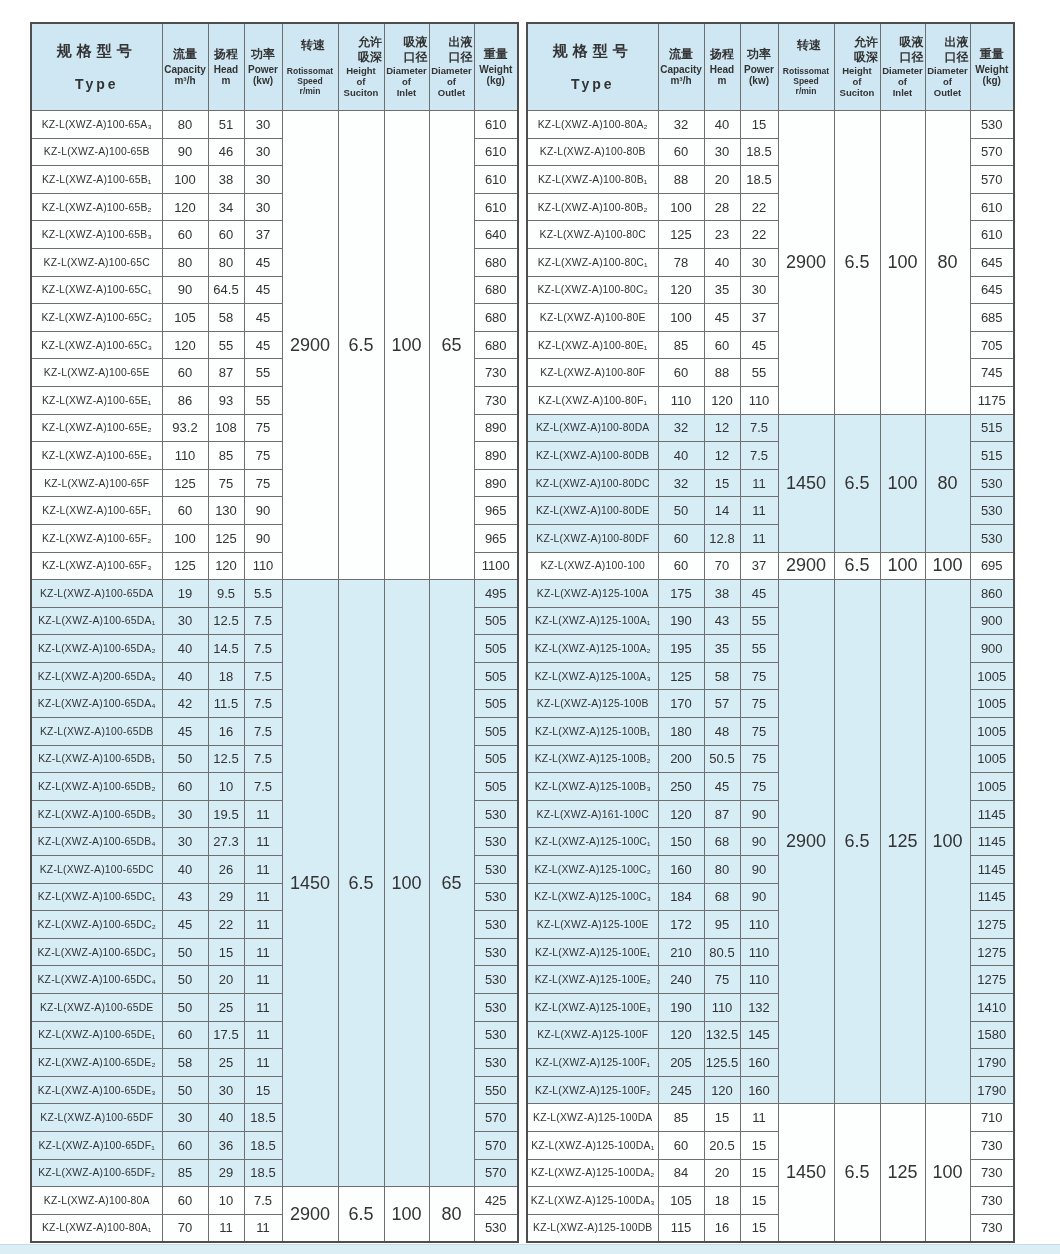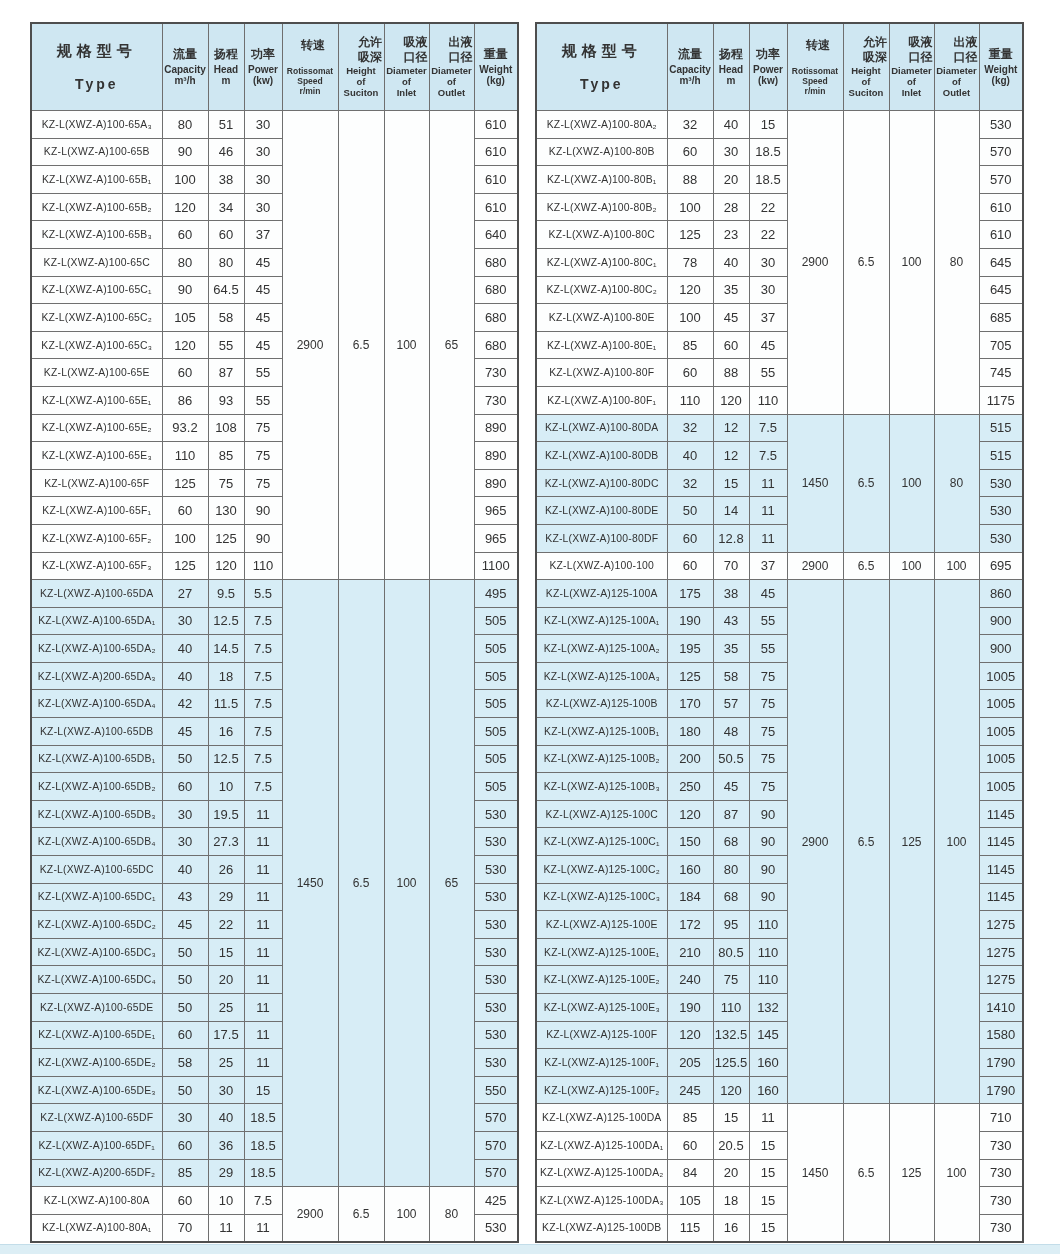--- a/index.html
+++ b/index.html
@@ -9,21 +9,21 @@
     font-family: "Liberation Sans", "DejaVu Sans", sans-serif;
   }
   body {
     position: relative;
     width: 1060px;
     height: 1254px;
     overflow: hidden;
   }
   .tables-row {
     display: flex;
-    gap: 16px;
+    gap: 7px;
     padding: 22px 0 0 30px;
   }
   table.spec {
     border-collapse: collapse;
     table-layout: fixed;
     border: 2px solid #4e4e4e;
   }
   table.spec th, table.spec td {
     border: 1px solid #6f6f6f;
     padding: 0;
@@ -35,21 +35,21 @@
     background: #cfe7f2;
     height: 86px;
     vertical-align: middle;
     color: #2e2e2e;
   }
   tbody tr { height: 27.6px; }
   tbody tr.plain  td { background: #fdfefe; }
   tbody tr.shaded td { background: #d7edf6; }
   td.c-num    { font-size: 13px; }
   td.c-weight { font-size: 13px; }
-  td.c-merge  { font-size: 12px; }
+  td.c-merge  { font-size: 18px; }
   td.c-type {
     font-size: 10.4px;
     text-align: left;
     padding-left: 7px;
     white-space: nowrap;
     letter-spacing: 0.2px;
   }
   .hc .cn {
     font-weight: bold;
     font-size: 12px;
@@ -270,21 +270,21 @@
         </tr>
         <tr class="plain">
           <td class="c-type">KZ-L(XWZ-A)100-65F₃</td>
           <td class="c-num">125</td>
           <td class="c-num">120</td>
           <td class="c-num">110</td>
           <td class="c-weight">1100</td>
         </tr>
         <tr class="shaded">
           <td class="c-type">KZ-L(XWZ-A)100-65DA</td>
-          <td class="c-num">27</td>
+          <td class="c-num">19</td>
           <td class="c-num">9.5</td>
           <td class="c-num">5.5</td>
           <td class="c-merge" rowspan="22">1450</td>
           <td class="c-merge" rowspan="22">6.5</td>
           <td class="c-merge" rowspan="22">100</td>
           <td class="c-merge" rowspan="22">65</td>
           <td class="c-weight">495</td>
         </tr>
         <tr class="shaded">
           <td class="c-type">KZ-L(XWZ-A)100-65DA₁</td>
@@ -420,21 +420,21 @@
           <td class="c-weight">570</td>
         </tr>
         <tr class="shaded">
           <td class="c-type">KZ-L(XWZ-A)100-65DF₁</td>
           <td class="c-num">60</td>
           <td class="c-num">36</td>
           <td class="c-num">18.5</td>
           <td class="c-weight">570</td>
         </tr>
         <tr class="shaded">
-          <td class="c-type">KZ-L(XWZ-A)200-65DF₂</td>
+          <td class="c-type">KZ-L(XWZ-A)100-65DF₂</td>
           <td class="c-num">85</td>
           <td class="c-num">29</td>
           <td class="c-num">18.5</td>
           <td class="c-weight">570</td>
         </tr>
         <tr class="plain">
           <td class="c-type">KZ-L(XWZ-A)100-80A</td>
           <td class="c-num">60</td>
           <td class="c-num">10</td>
           <td class="c-num">7.5</td>
@@ -703,21 +703,21 @@
           <td class="c-weight">1005</td>
         </tr>
         <tr class="shaded">
           <td class="c-type">KZ-L(XWZ-A)125-100B₃</td>
           <td class="c-num">250</td>
           <td class="c-num">45</td>
           <td class="c-num">75</td>
           <td class="c-weight">1005</td>
         </tr>
         <tr class="shaded">
-          <td class="c-type">KZ-L(XWZ-A)125-100C</td>
+          <td class="c-type">KZ-L(XWZ-A)161-100C</td>
           <td class="c-num">120</td>
           <td class="c-num">87</td>
           <td class="c-num">90</td>
           <td class="c-weight">1145</td>
         </tr>
         <tr class="shaded">
           <td class="c-type">KZ-L(XWZ-A)125-100C₁</td>
           <td class="c-num">150</td>
           <td class="c-num">68</td>
           <td class="c-num">90</td>

